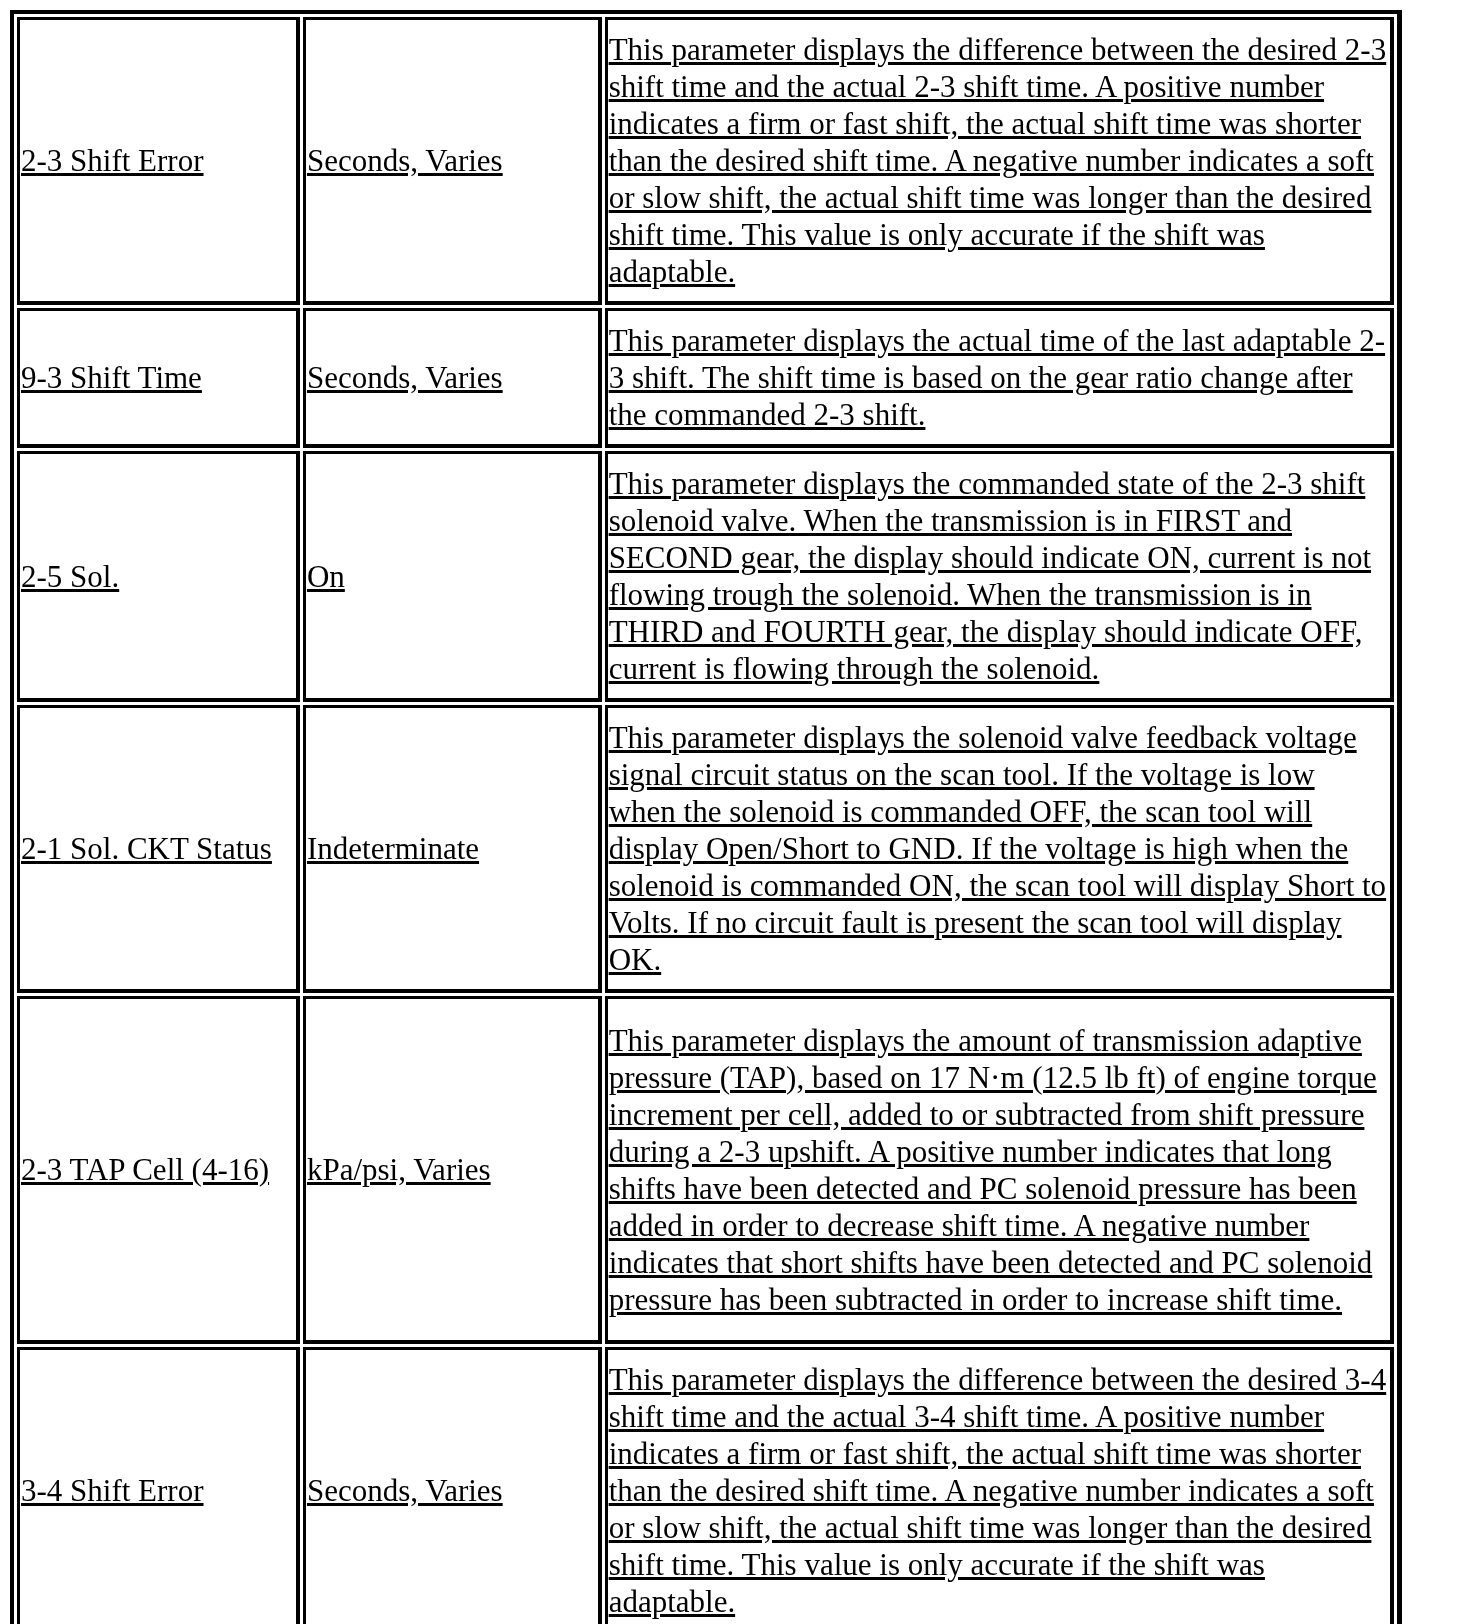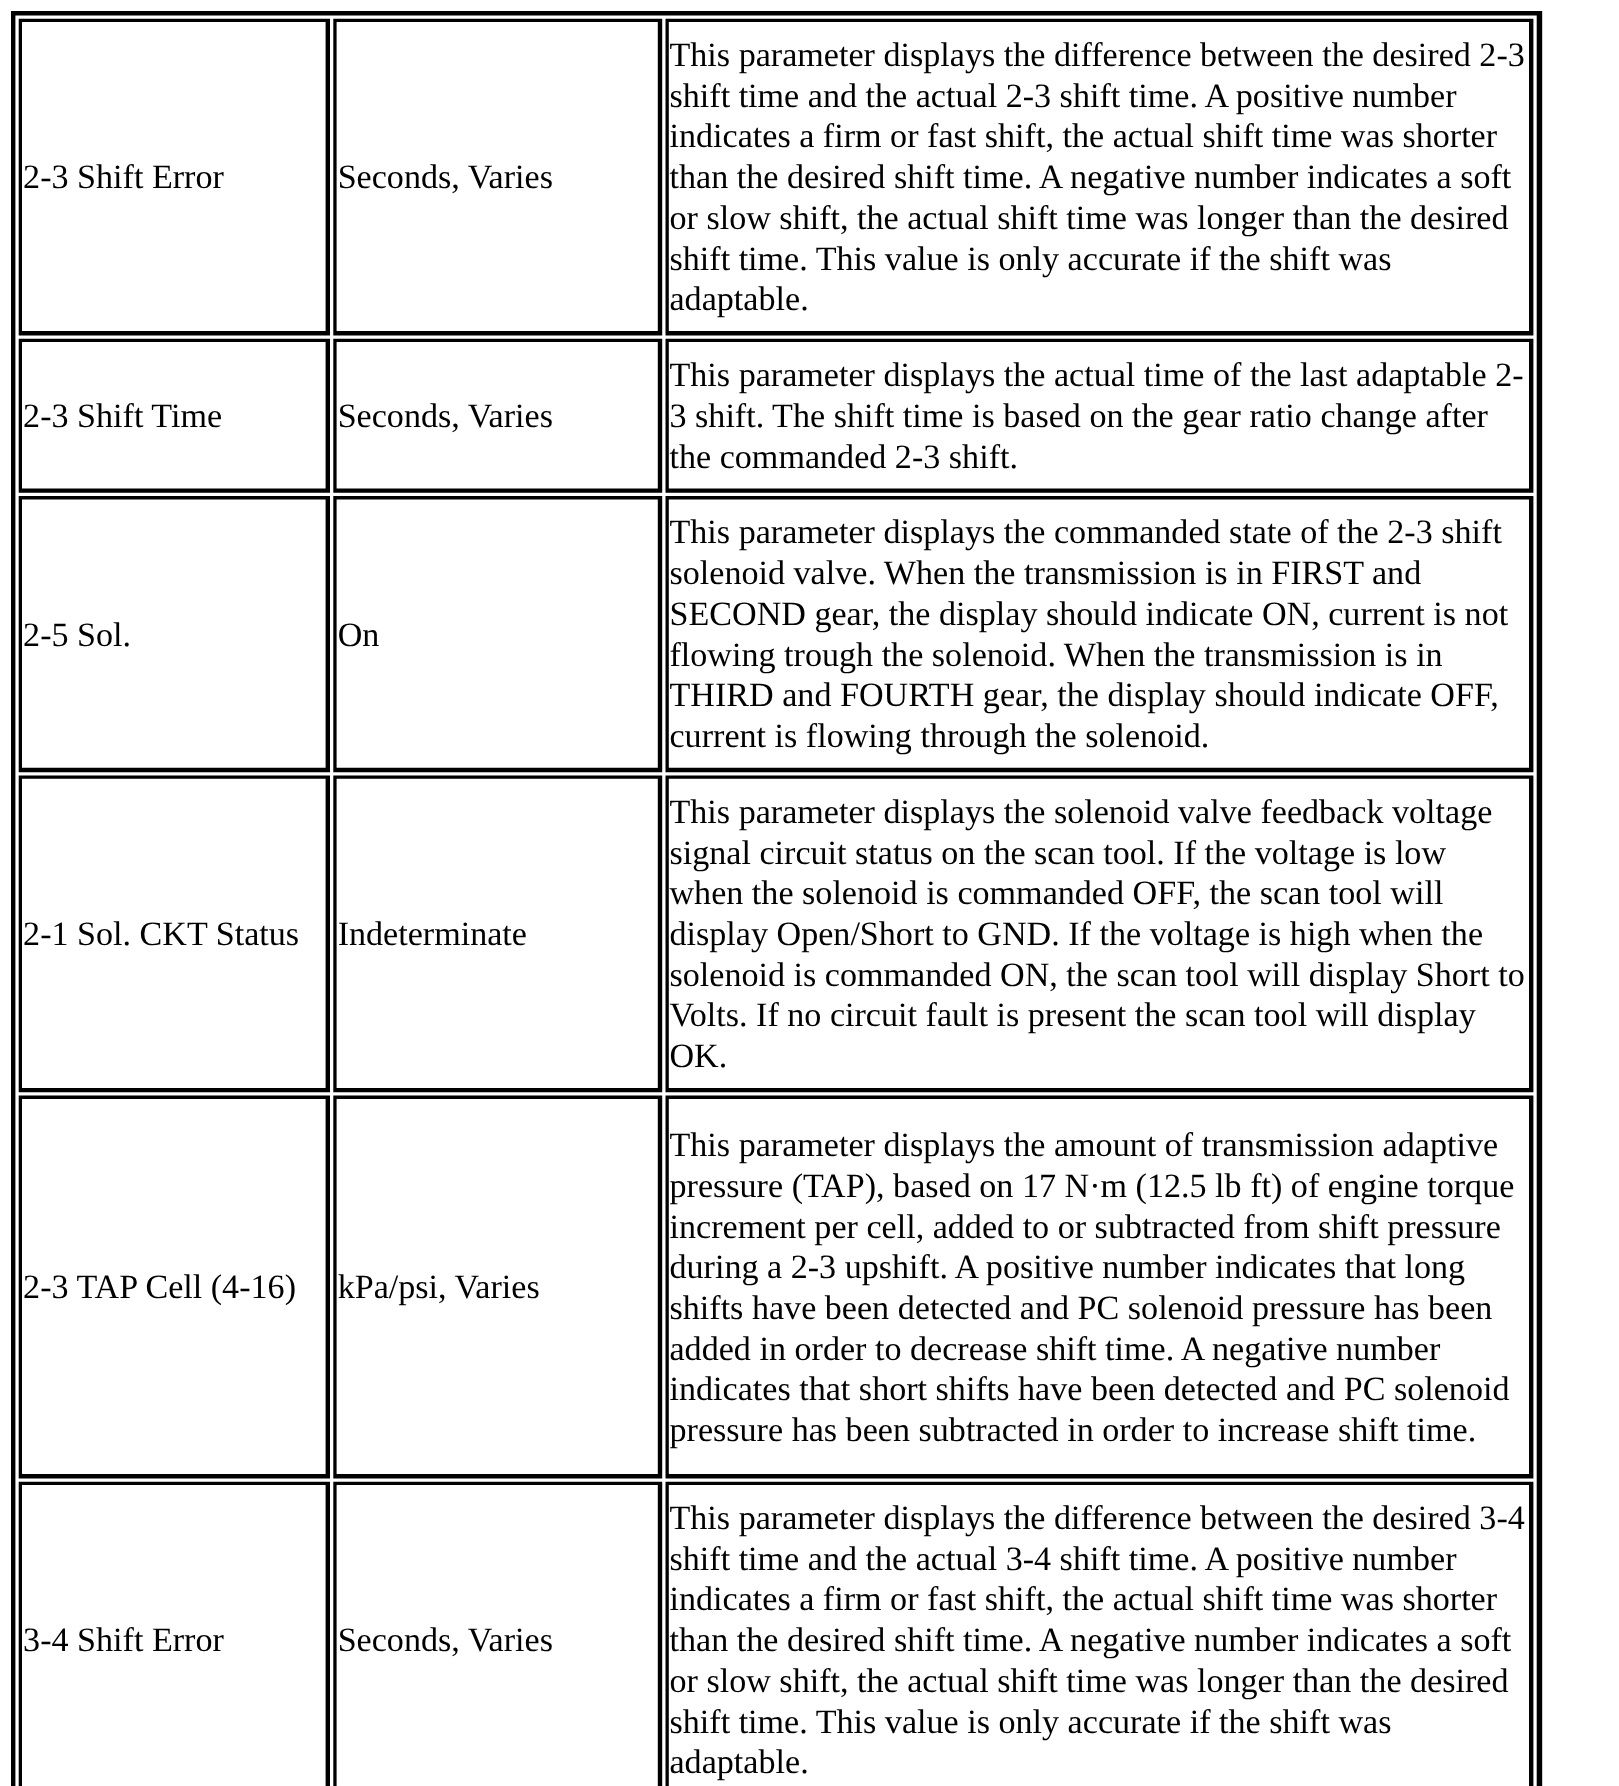--- a/index.html
+++ b/index.html
@@ -17,38 +17,39 @@
     color: #000;
     background: #fff;
   }
   table.params td {
     border: 4px solid #000;
     border-left-width: 3px;
     border-top-width: 3px;
     padding: 11px 1px;
     vertical-align: middle;
     line-height: 37px;
+    text-decoration: underline;
   }
   td.c-name { width: 274px; text-align: left; white-space: nowrap; }
   td.c-value { width: 290px; text-align: left; }
   td.c-desc { width: 782px; text-align: left; }
 </style>
 </head>
 <body>
 
 <div class="wrap">
   <table class="params">
     <tbody>
       <tr style="height:274px">
         <td class="c-name">2-3 Shift Error</td>
         <td class="c-value">Seconds, Varies</td>
         <td class="c-desc">This parameter displays the difference between the desired 2-3 shift time and the actual 2-3 shift time. A positive number indicates a firm or fast shift, the actual shift time was shorter than the desired shift time. A negative number indicates a soft or slow shift, the actual shift time was longer than the desired shift time. This value is only accurate if the shift was adaptable.</td>
       </tr>
       <tr style="height:124px">
-        <td class="c-name">2-3 Shift Time</td>
+        <td class="c-name">9-3 Shift Time</td>
         <td class="c-value">Seconds, Varies</td>
         <td class="c-desc">This parameter displays the actual time of the last adaptable 2-3 shift. The shift time is based on the gear ratio change after the commanded 2-3 shift.</td>
       </tr>
       <tr style="height:236px">
         <td class="c-name">2-5 Sol.</td>
         <td class="c-value">On</td>
         <td class="c-desc">This parameter displays the commanded state of the 2-3 shift solenoid valve. When the transmission is in FIRST and SECOND gear, the display should indicate ON, current is not flowing trough the solenoid. When the transmission is in THIRD and FOURTH gear, the display should indicate OFF, current is flowing through the solenoid.</td>
       </tr>
       <tr style="height:274px">
         <td class="c-name">2-1 Sol. CKT Status</td>

